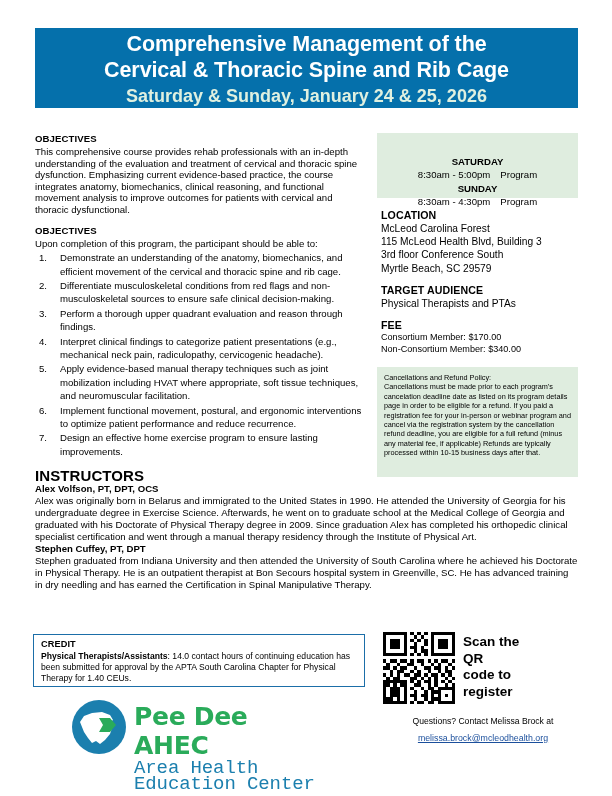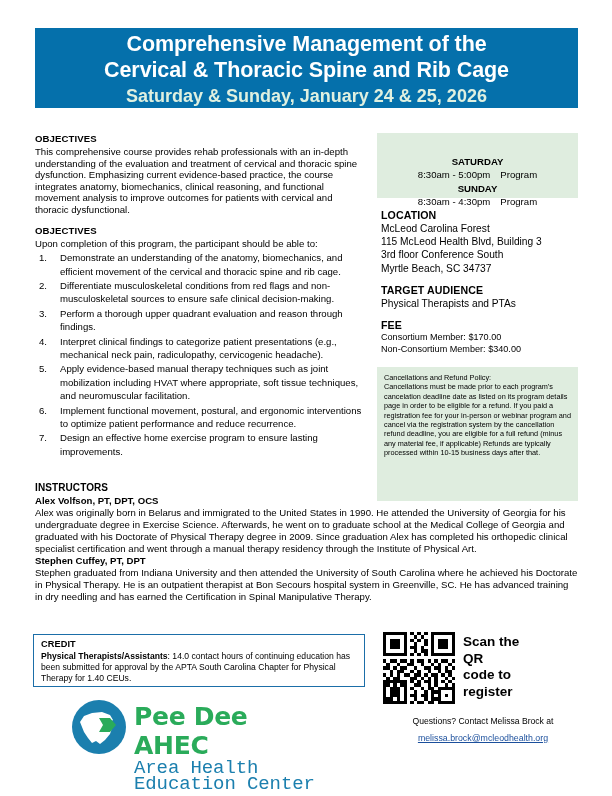--- a/index.html
+++ b/index.html
@@ -140,39 +140,39 @@
     font-size: 9.1px;
     line-height: 11.6px;
   }
   .blk-gap { height: 8px; }
 
   .policy-box {
     position: absolute;
     left: 377px;
     top: 367px;
     width: 201px;
-    height: 134px;
+    height: 110px;
     background: #dfeddf;
     box-sizing: border-box;
     padding: 6px 7px 4px 7px;
   }
   .policy-box p {
     margin: 0;
     font-size: 7.3px;
     line-height: 9.4px;
   }
 
   
   .instructors {
     position: absolute;
     left: 35px;
     top: 470px;
     width: 543px;
   }
-  .instructors .sec-head { font-size: 10px; margin-top: 12px; }
+  .instructors .sec-head { font-size: 15px; }
   .instr-name {
     font-weight: bold;
     font-size: 9.6px;
     line-height: 12.4px;
   }
   .instr-bio {
     font-size: 9.6px;
     line-height: 11.9px;
     margin: 0;
   }
@@ -308,21 +308,21 @@
     <div class="sched-day">SUNDAY</div>
     <div class="sched-time"><span>8:30am - 4:30pm</span><span class="gap"></span><span>Program</span></div>
   </div>
 
   <div class="right-info">
     <div>
       <div class="sec-head">LOCATION</div>
       <div class="info-line">McLeod Carolina Forest</div>
       <div class="info-line">115 McLeod Health Blvd, Building 3</div>
       <div class="info-line">3rd floor Conference South</div>
-      <div class="info-line">Myrtle Beach, SC 34737</div>
+      <div class="info-line">Myrtle Beach, SC 29579</div>
     </div>
     <div class="blk-gap"></div>
     <div>
       <div class="sec-head">TARGET AUDIENCE</div>
       <div class="info-line">Physical Therapists and PTAs</div>
     </div>
     <div class="blk-gap"></div>
     <div>
       <div class="sec-head">FEE</div>
       <div class="fee-line">Consortium Member: $170.00</div>

